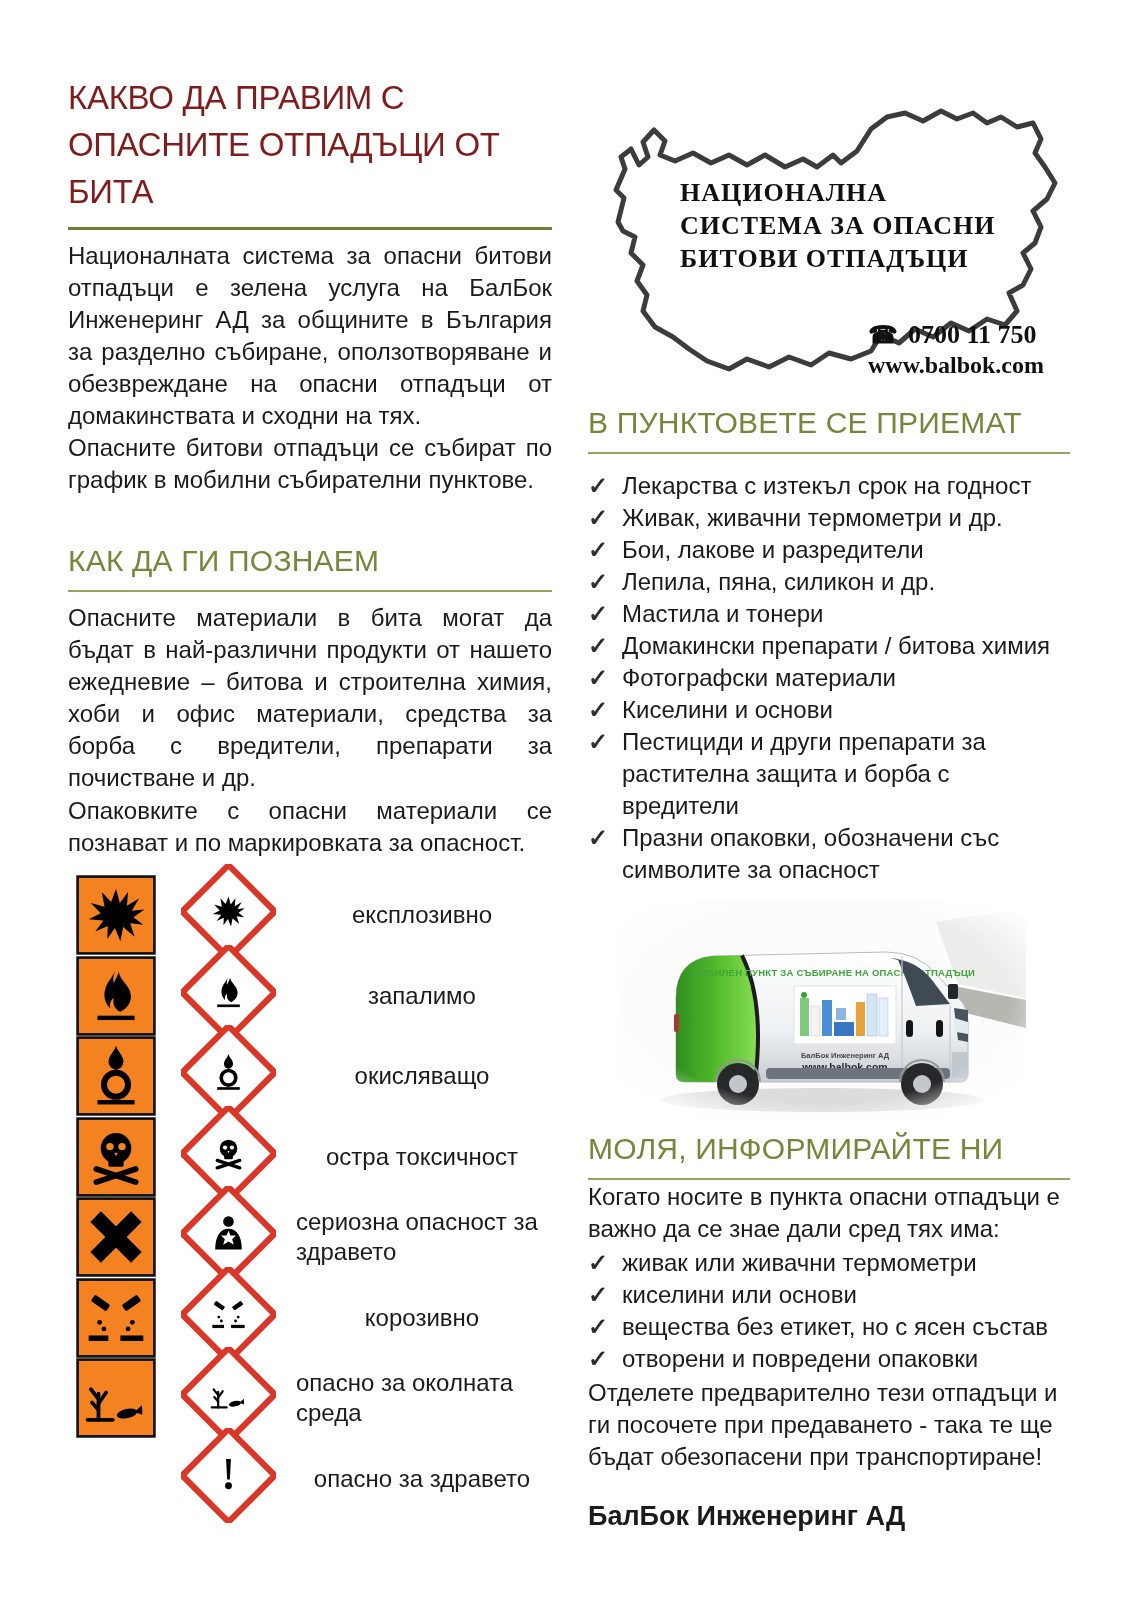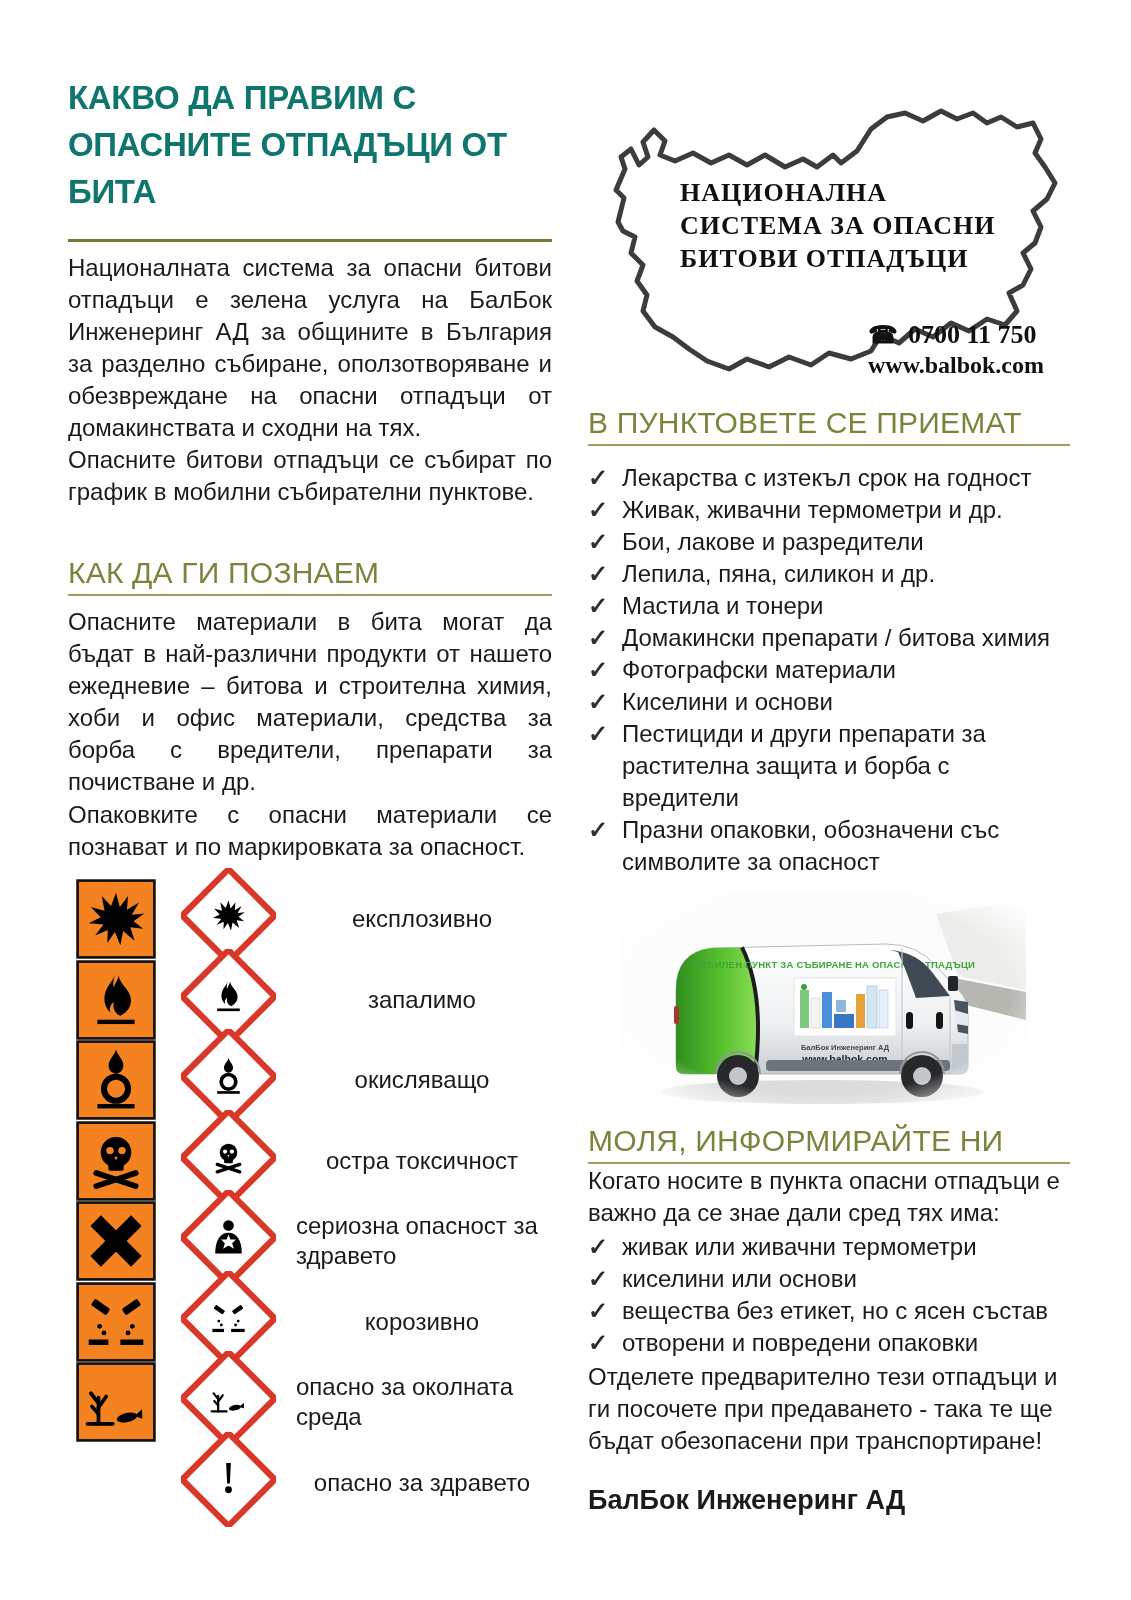--- a/index.html
+++ b/index.html
@@ -3,24 +3,24 @@
 <meta charset="utf-8">
 <title>Leaflet</title>
 <style>
   html,body{margin:0;padding:0;background:#ffffff;}
   .page{position:relative;width:1131px;height:1600px;background:#fff;overflow:hidden;
         font-family:"Liberation Sans", sans-serif;color:#1b1b1b;}
   .col-left{position:absolute;left:68px;top:74px;width:484px;}
   .col-right{position:absolute;left:588px;top:70px;width:482px;}
 
   
-  .main-title{margin:0;font-size:33px;line-height:47px;font-weight:700;letter-spacing:-.3px;
-              color:#0f766e;border-bottom:3px solid #6F7E35;padding-bottom:24px;}
+  .main-title{margin:0;font-size:33px;line-height:47px;font-weight:400;letter-spacing:-.3px;
+              color:#7f1d1d;border-bottom:3px solid #6F7E35;padding-bottom:12px;}
   .sec-h{margin:0;font-size:30px;line-height:34px;font-weight:400;letter-spacing:.2px;
-         color:#76863B;border-bottom:2px solid #97A45E;padding-bottom:4px;}
+         color:#76863B;border-bottom:2px solid #97A45E;padding-bottom:12px;}
 
   .para{margin:0;font-size:24px;line-height:32px;}
   .just{text-align:justify;}
   .mt26{margin-top:10px;} .mt14{margin-top:1px;} .mt36{margin-top:48px;} .mt12{margin-top:12px;}
 
   .symbols-title{margin:22px 0 0;text-align:center;font-size:25px;font-weight:700;letter-spacing:.4px;}
 
   
   .sym-grid{display:grid;grid-template-columns:96px 128px 1fr;grid-auto-rows:80.5px;
             align-items:center;margin-top:16px;}

